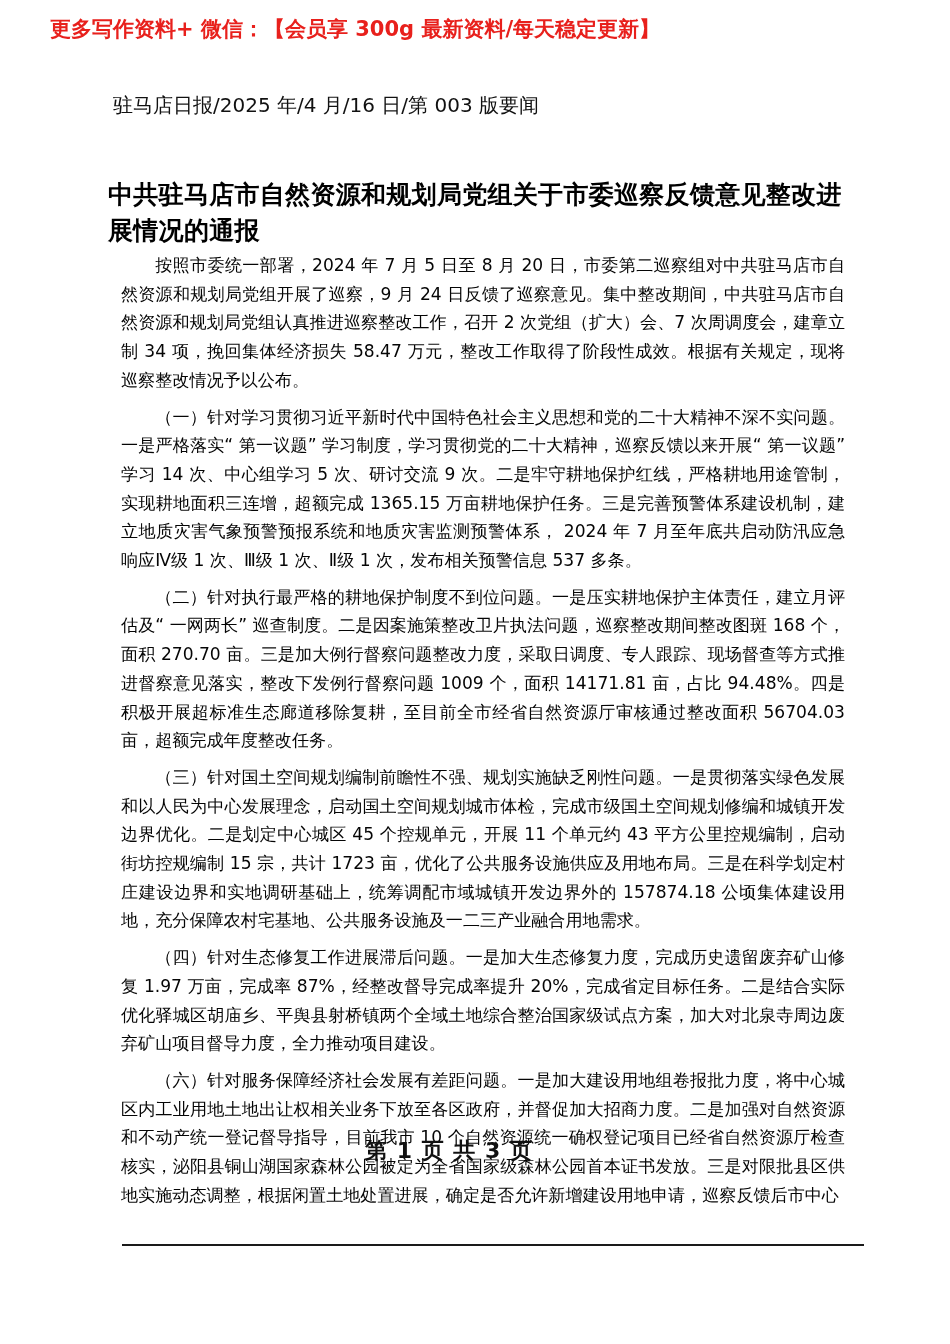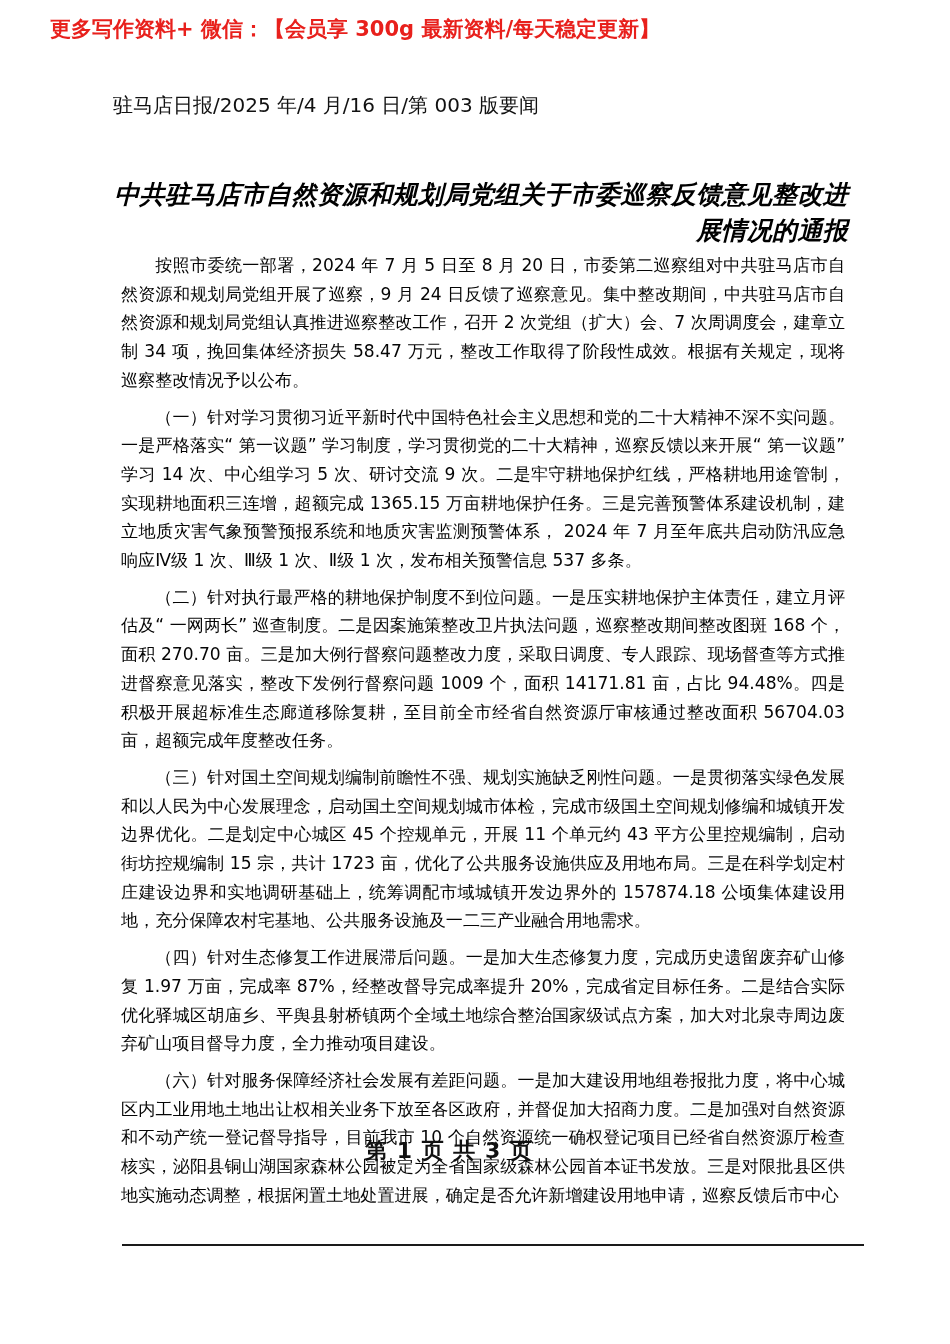--- a/index.html
+++ b/index.html
@@ -49,27 +49,26 @@
     line-height: 25px;
     color: #111;
   }
 
   
   .doc-title {
     position: absolute;
     left: 108px;
     top: 160px;
     width: 740px;
-    text-align: right;
+    text-align: left;
     font-size: 25px;
     font-weight: bold;
     line-height: 36px;
     letter-spacing: 0.3px;
     color: #000;
-    font-style: italic;
   }
 
   
   .body-text {
     position: absolute;
     left: 113px;
     top: 243px;
     width: 740px;
     font-size: 17.1px;
     line-height: 28.7px;

